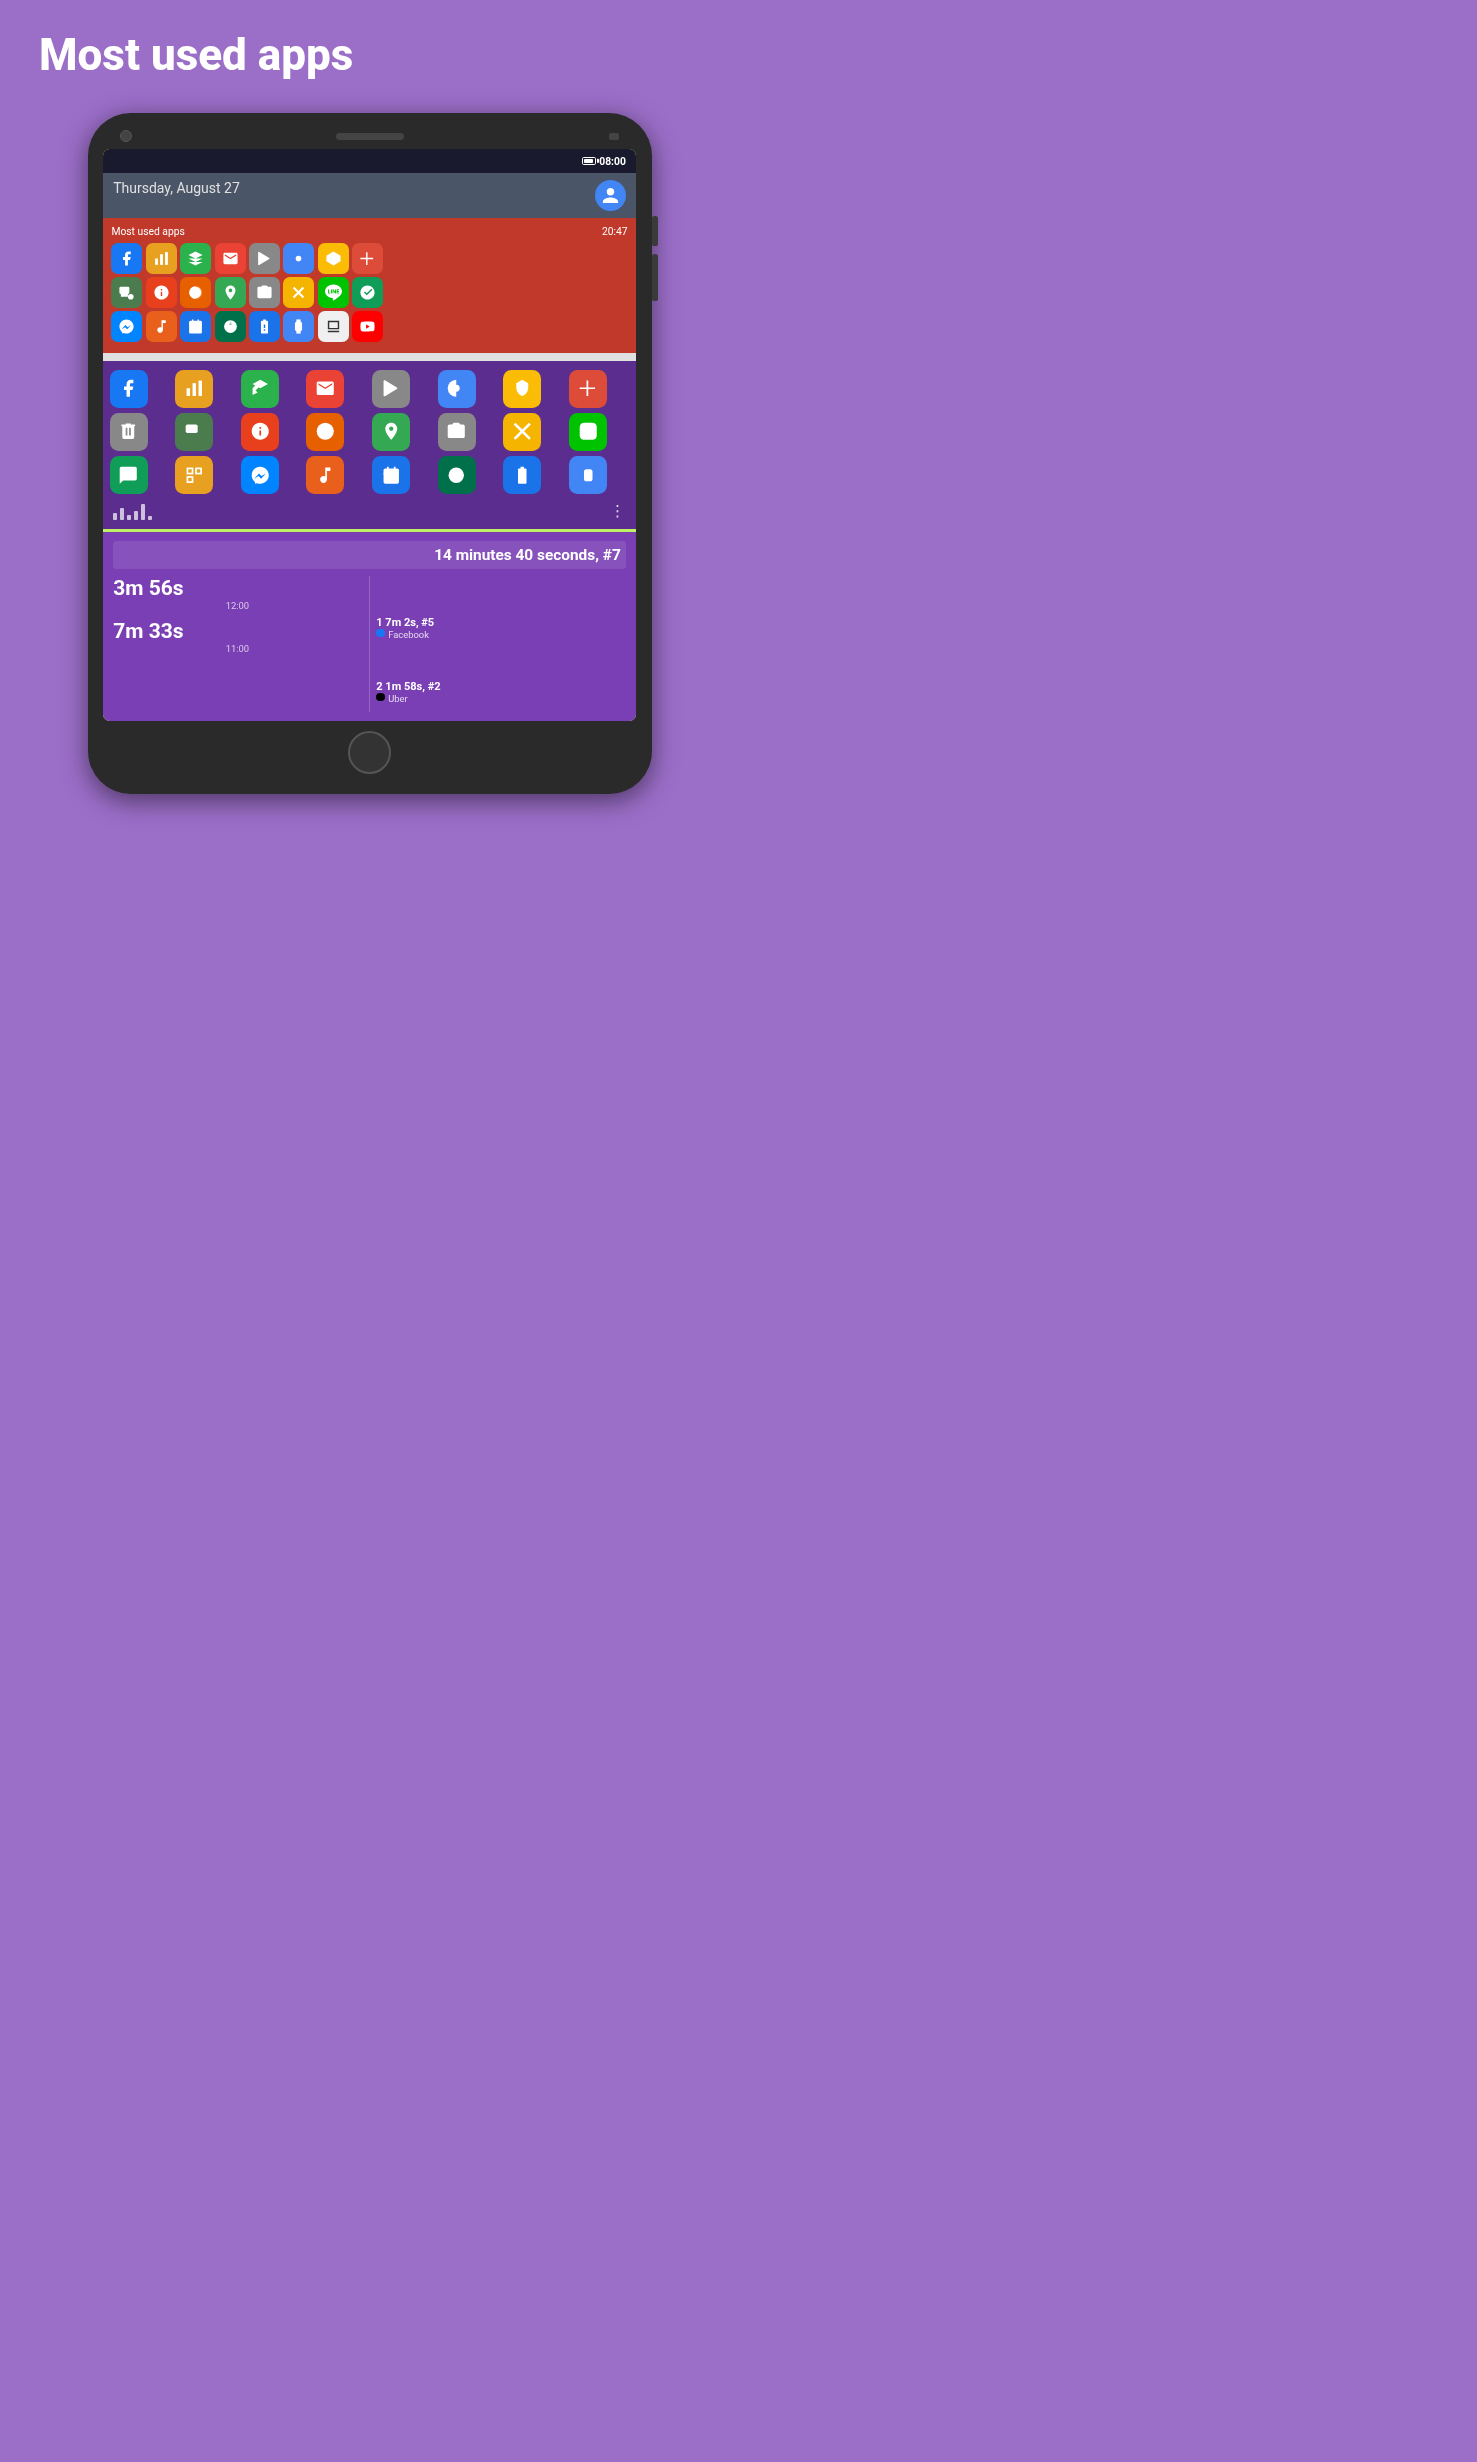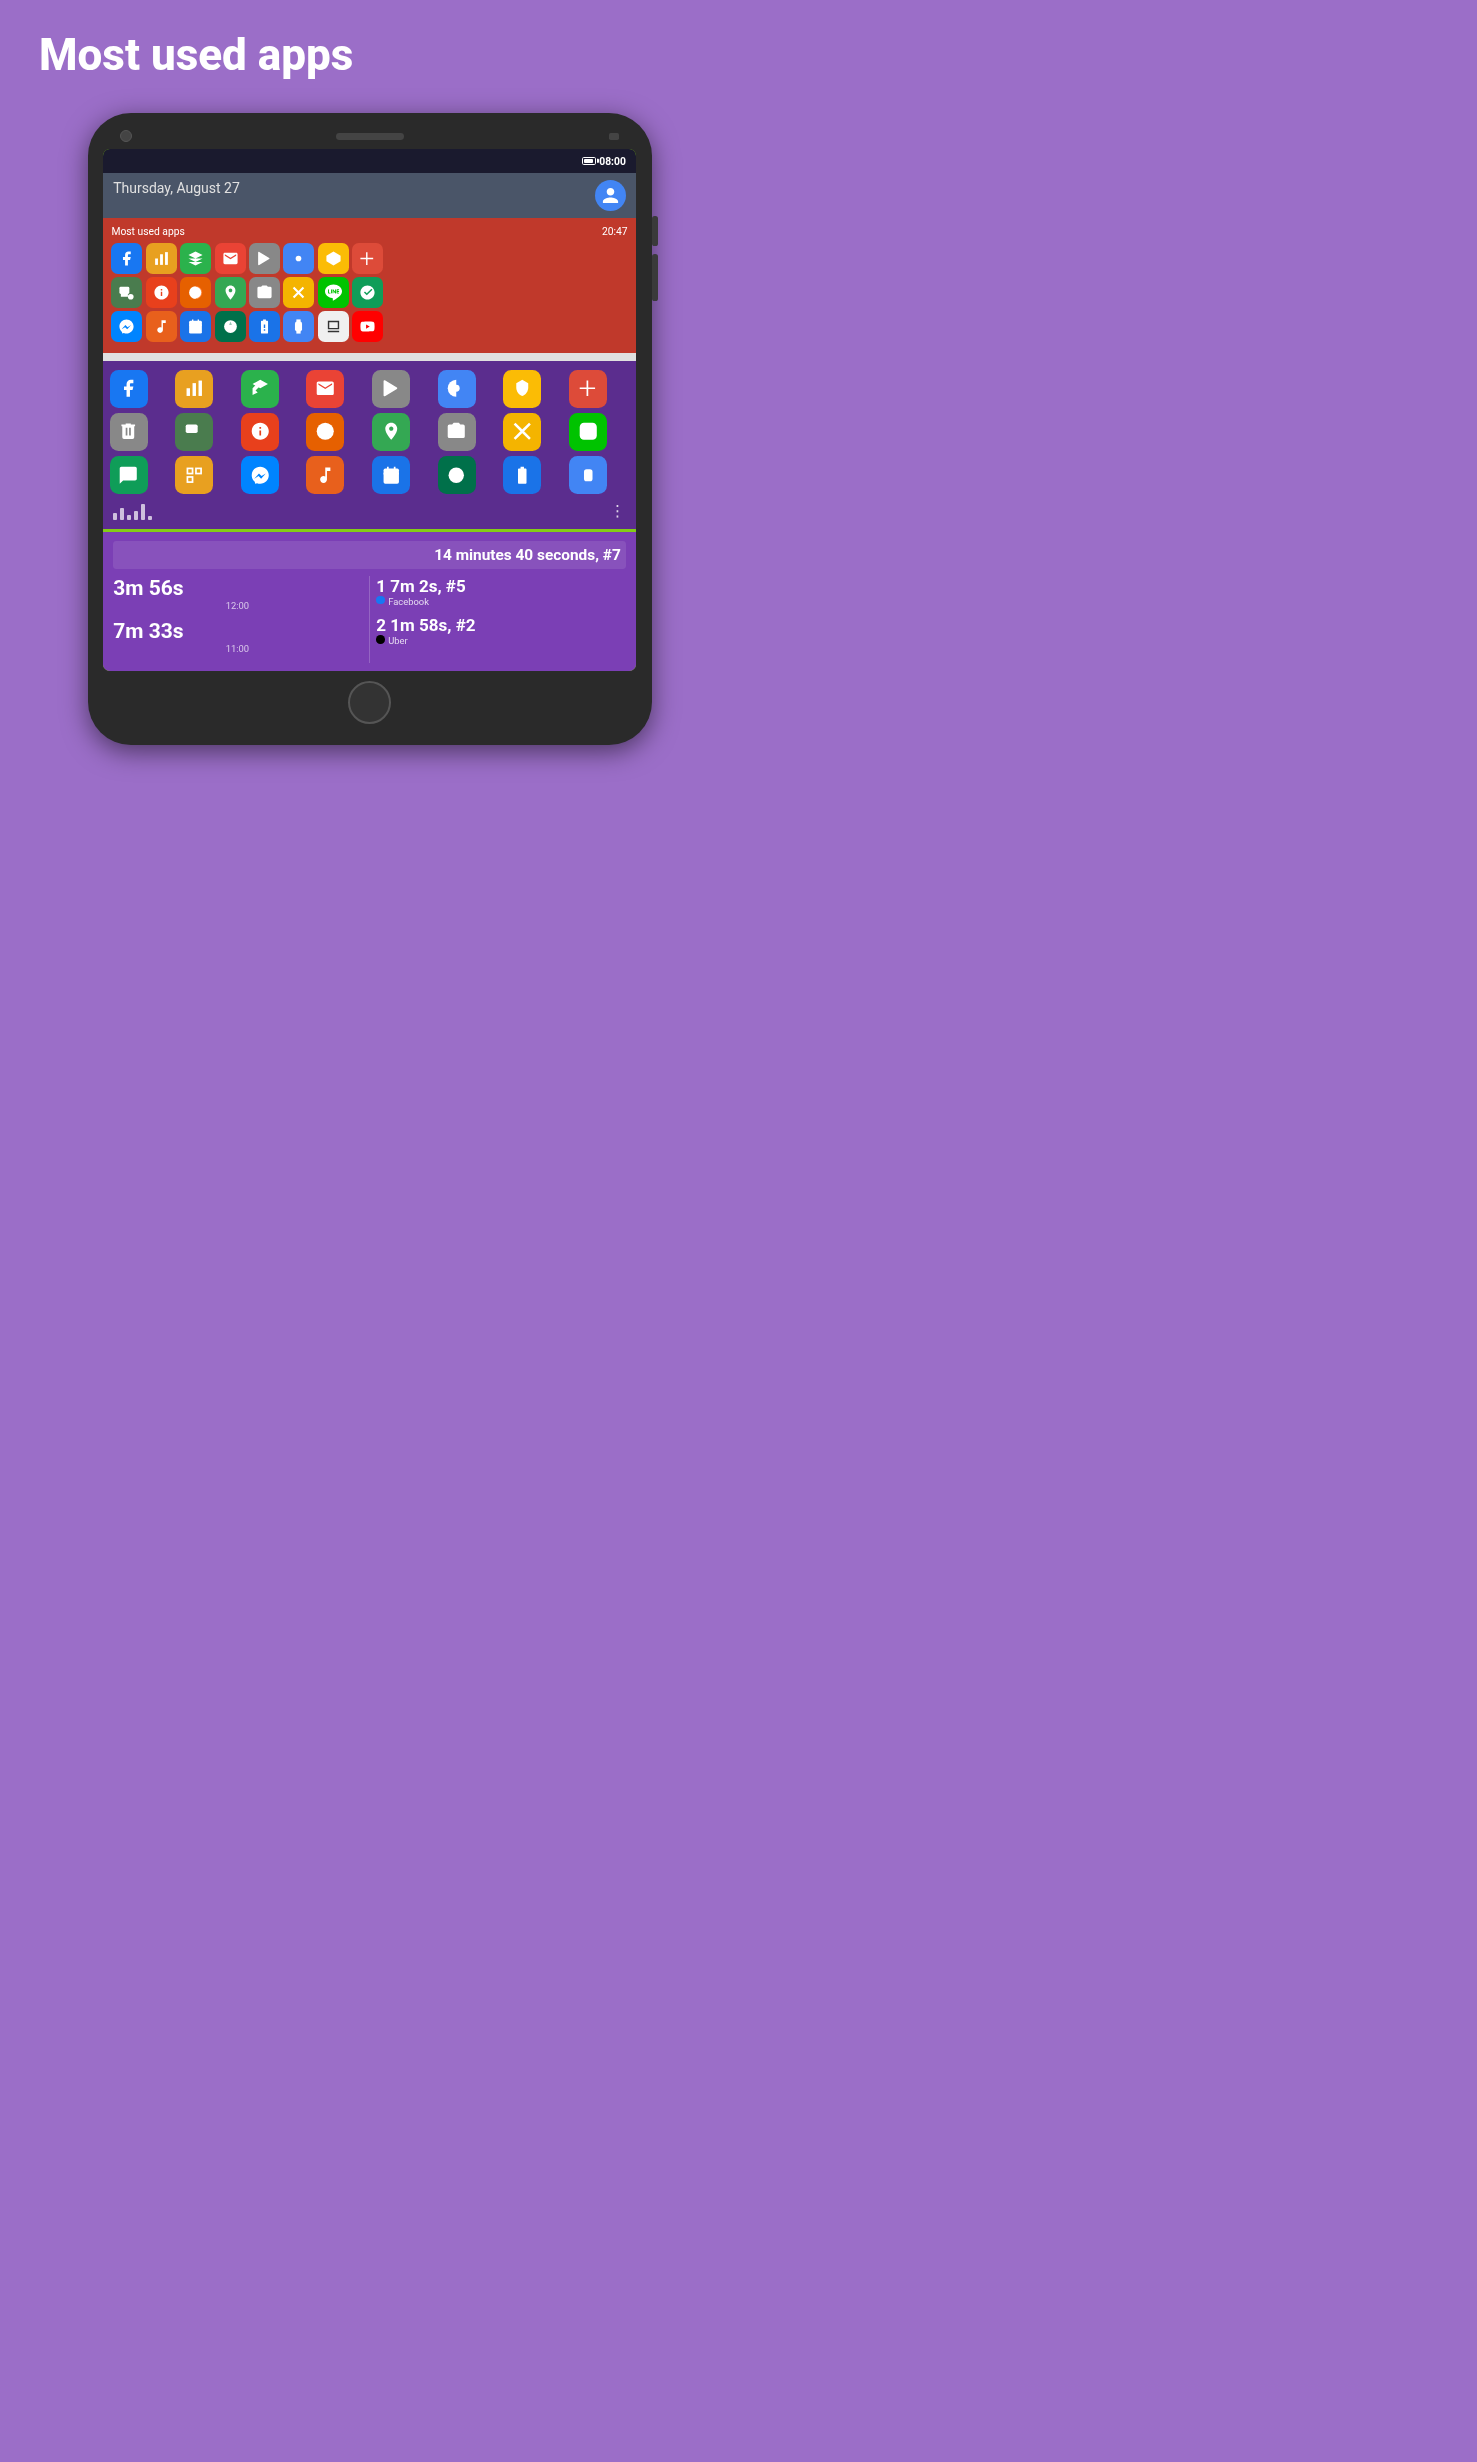--- a/index.html
+++ b/index.html
@@ -74,21 +74,21 @@
 
     .phone-sensor {
       width: 10.3px;
       height: 6.8px;
       background: #444;
       border-radius: 1.7px;
     }
 
     
     .phone-screen {
-      background: #84cc16;
+      background: #bef264;
       border-radius: 6.8px;
       overflow: hidden;
     }
 
     
     .status-bar {
       background: #1a1a2e;
       display: flex;
       justify-content: space-between;
       align-items: center;
@@ -293,22 +293,23 @@
       font-size: 9.4px;
       text-align: center;
     }
 
     .stat-rank-item {
       margin-bottom: 8.5px;
     }
 
     .stat-rank-time {
       color: #fff;
-      font-size: 17px;
+      font-size: 11px;
       font-weight: bold;
+      margin-top: 40px;
     }
 
     .stat-app-name {
       color: rgba(255,255,255,0.8);
       font-size: 9.4px;
       display: flex;
       gap: 3.4px;
     }
 
     .stat-app-dot {

